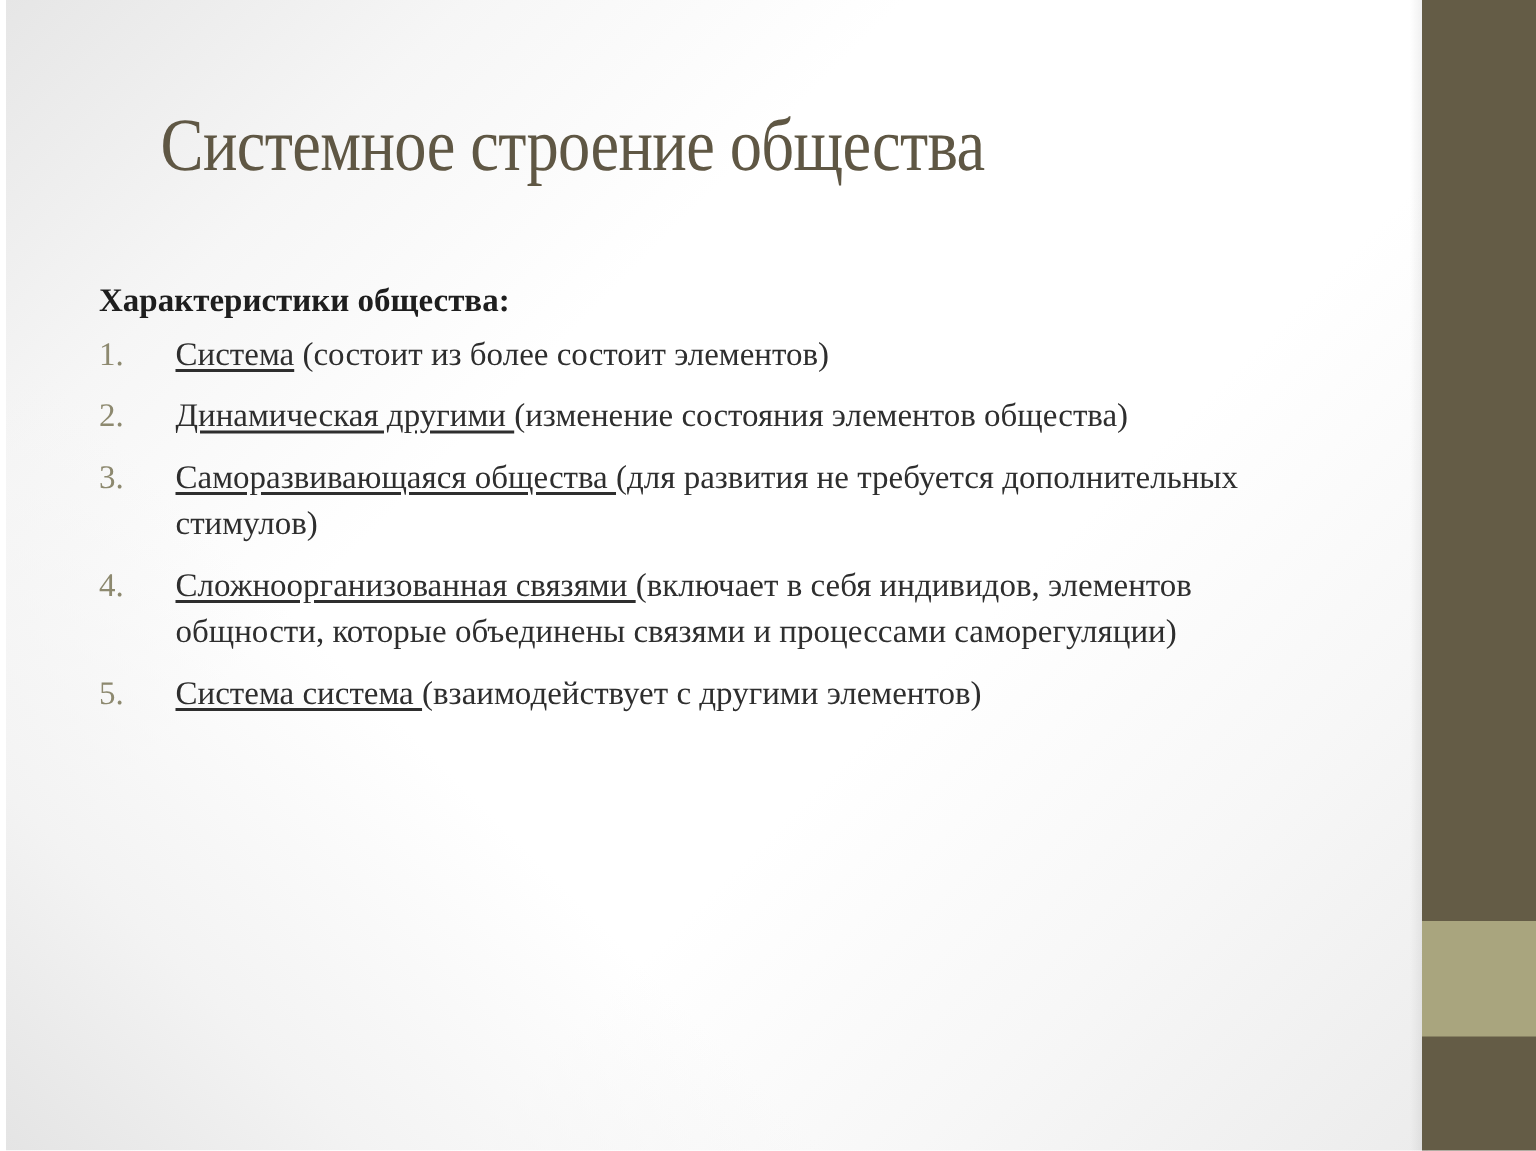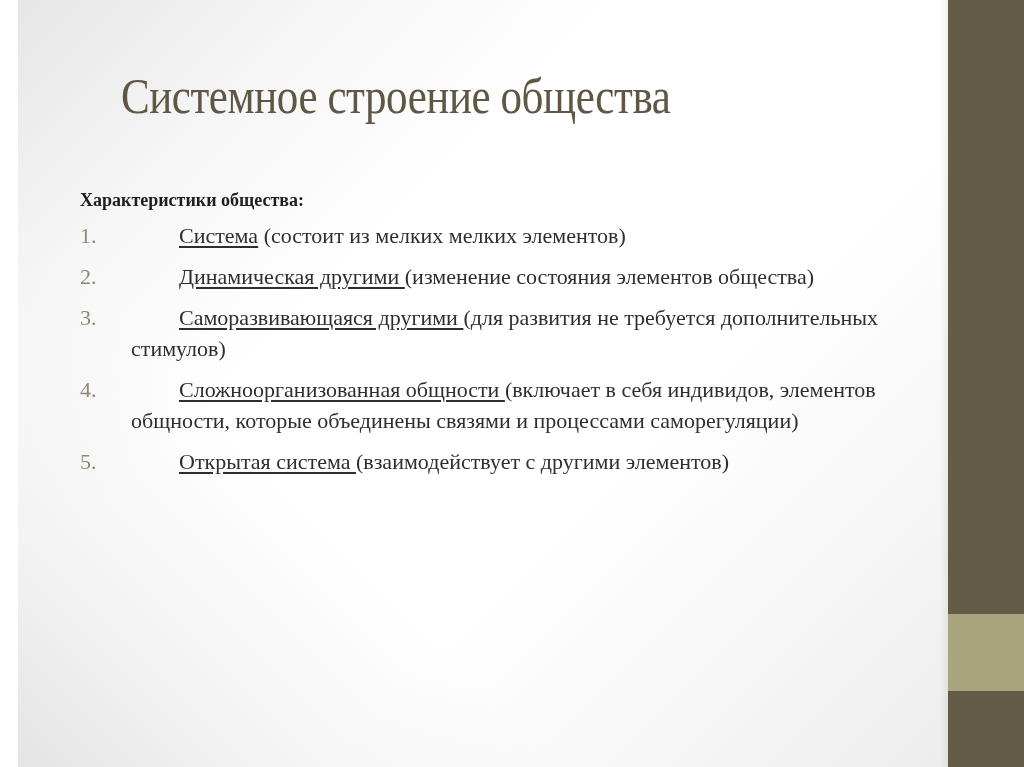--- a/index.html
+++ b/index.html
@@ -2,21 +2,21 @@
 <html><head>
   <meta charset="utf-8">
   <style>
     html, body { margin: 0; padding: 0; }
     body {
       width: 1024px; height: 767px; overflow: hidden; position: relative;
       background: #ffffff;
       font-family: "Liberation Serif", serif;
     }
     .slide {
-      position: absolute; left: 18px; top: 0; width: 948px; height: 767px;
+      position: absolute; left: 4px; top: 0; width: 948px; height: 767px;
       background:
         linear-gradient(135deg, #e6e6e6 0%, #f6f6f6 18%, #ffffff 35%, #ffffff 62%, #f7f7f7 80%, #ececec 100%);
       overflow: hidden;
     }
     .slide::before {
       content: ""; position: absolute; left: 0; top: 0; right: 0; bottom: 0;
       background: linear-gradient(45deg, #e4e4e4 0%, #f3f3f3 14%, rgba(255,255,255,0) 32%);
     }
     .side-bar {
       position: absolute; left: 948px; top: 0; width: 76px; height: 767px;
@@ -37,56 +37,56 @@
       letter-spacing: -0.5px;
       transform: scaleX(0.86); transform-origin: left center;
       white-space: nowrap;
     }
     .content {
       position: absolute; left: 62px; top: 184px; width: 820px;
       font-family: "Liberation Serif", serif;
       color: #2b2b2b; font-size: 22px;
     }
     .heading {
-      font-weight: bold; font-size: 18px; line-height: 32px; color: #1e1e1e;
+      font-weight: bold; font-size: 22px; line-height: 32px; color: #1e1e1e;
       margin-bottom: 4px;
     }
     .list { margin: 0; padding: 0; list-style: none; }
     .item {
       position: relative; padding-left: 51px; line-height: 31px;
       margin-bottom: 10px; color: #2e2e2e;
     }
     .item-num {
       position: absolute; left: 0; top: 0; color: #8d896f; width: 40px;
     }
-    .term { text-decoration: underline; text-underline-offset: 3px; margin-left: 48px; }
+    .term { text-decoration: underline; text-underline-offset: 3px; }
   </style>
 </head>
 <body>
 
 <div class="slide">
   <div class="title">Системное строение общества</div>
 
   <div class="content">
     <div class="heading">Характеристики общества:</div>
     <ol class="list">
       <li class="item">
-        <span class="item-num">1.</span><span class="term">Система</span><span> (состоит из мелких мелких элементов)</span>
+        <span class="item-num">1.</span><span class="term">Система</span><span> (состоит из более состоит элементов)</span>
       </li>
       <li class="item">
         <span class="item-num">2.</span><span class="term">Динамическая другими </span><span>(изменение состояния элементов общества)</span>
       </li>
       <li class="item">
-        <span class="item-num">3.</span><span class="term">Саморазвивающаяся другими </span><span>(для развития не требуется дополнительных стимулов)</span>
+        <span class="item-num">3.</span><span class="term">Саморазвивающаяся общества </span><span>(для развития не требуется дополнительных стимулов)</span>
       </li>
       <li class="item">
-        <span class="item-num">4.</span><span class="term">Сложноорганизованная общности </span><span>(включает в себя индивидов, элементов общности, которые объединены связями и процессами саморегуляции)</span>
+        <span class="item-num">4.</span><span class="term">Сложноорганизованная связями </span><span>(включает в себя индивидов, элементов общности, которые объединены связями и процессами саморегуляции)</span>
       </li>
       <li class="item">
-        <span class="item-num">5.</span><span class="term">Открытая система </span><span>(взаимодействует с другими элементов)</span>
+        <span class="item-num">5.</span><span class="term">Система система </span><span>(взаимодействует с другими элементов)</span>
       </li>
     </ol>
   </div>
 </div>
 
 <div class="edge-shadow"></div>
 <div class="side-bar">
   <div class="side-bar-accent"></div>
 </div>
 

